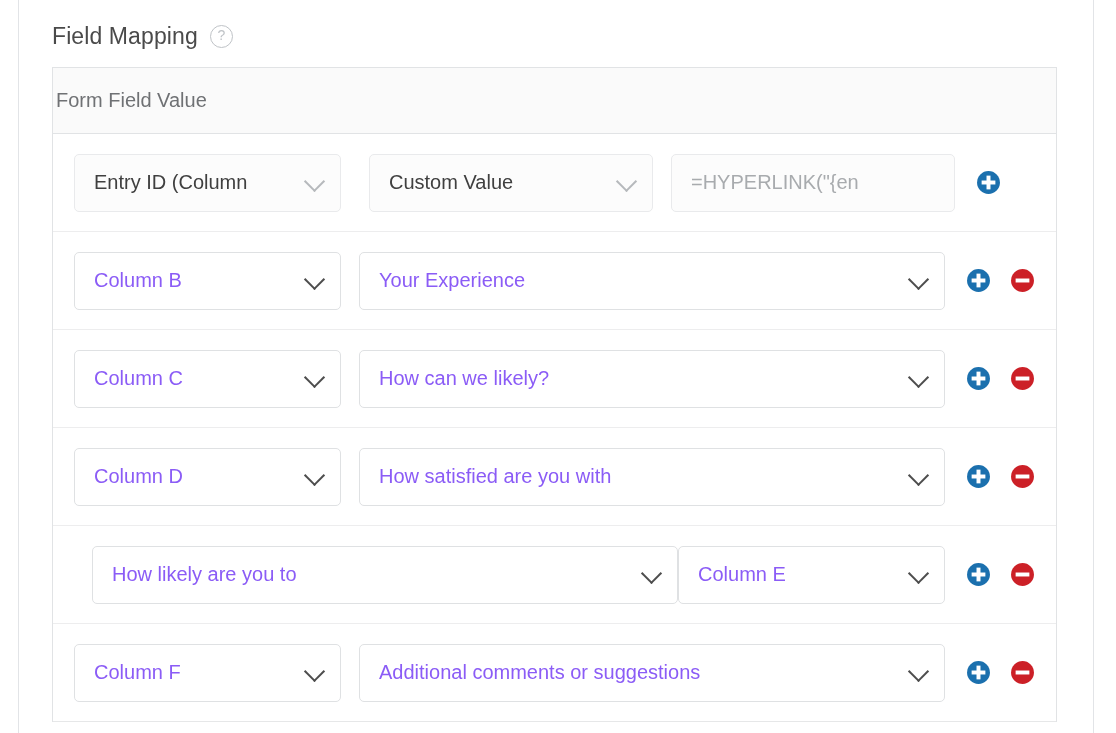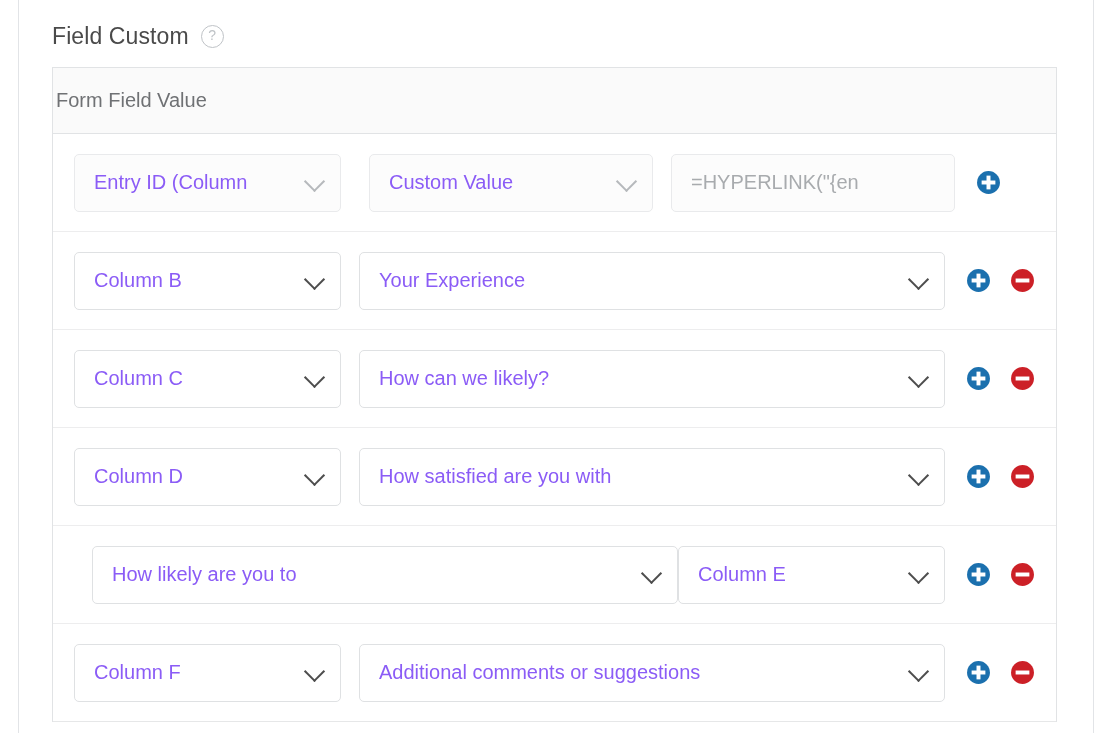--- a/index.html
+++ b/index.html
@@ -127,21 +127,21 @@
     height: 13px;
     margin-top: -9px;
     border-right: 2.6px solid #4d4d4d;
     border-bottom: 2.6px solid #4d4d4d;
     transform: rotate(45deg);
     pointer-events: none;
   }
 
   
   .map-row.disabled .select { background: #fcfcfc; border-color: #e9eaec; }
-  .map-row.disabled .select .label { color: #8b5cf6; }
+  .map-row.disabled .select .label { color: #404040; }
   .map-row.disabled .chevron { border-right-color: #b6b9bc; border-bottom-color: #b6b9bc; }
 
   .text-input {
     width: 284px;
     min-width: 284px;
     height: 58px;
     margin-left: 18px;
     border: 1px solid #e9eaec;
     border-radius: 5px;
     background: #fcfcfc;
@@ -168,21 +168,21 @@
     cursor: pointer;
     display: block;
   }
 </style>
 </head>
 <body>
 
 <div class="page-panel">
 
   <div class="section-header">
-    <span class="section-title">Field Custom</span>
+    <span class="section-title">Field Mapping</span>
     <span class="help-icon">?</span>
   </div>
 
   <div class="mapping-table">
 
     <div class="table-head">
       <div class="th th-field-value">Form Field Value</div>
     </div>
 
     <div id="rows-container">

